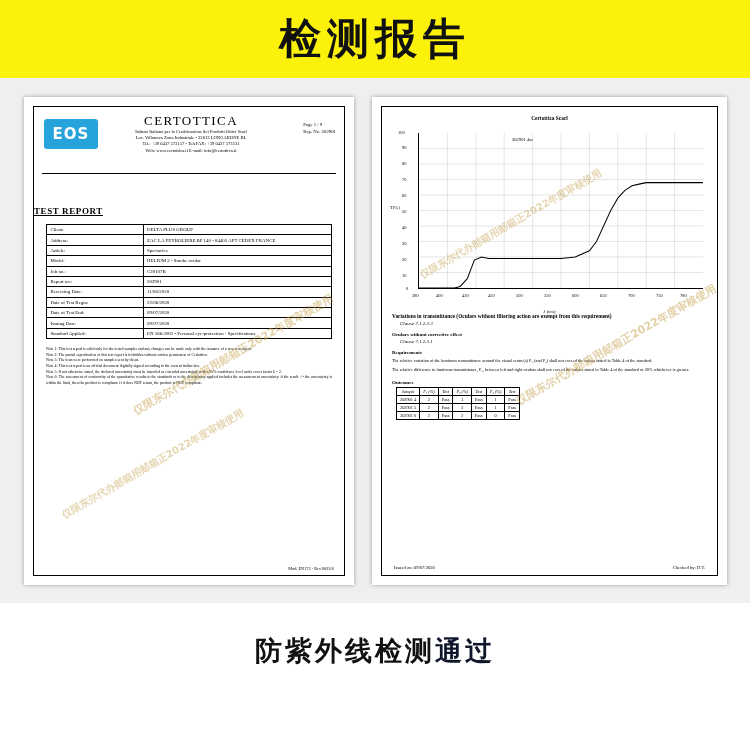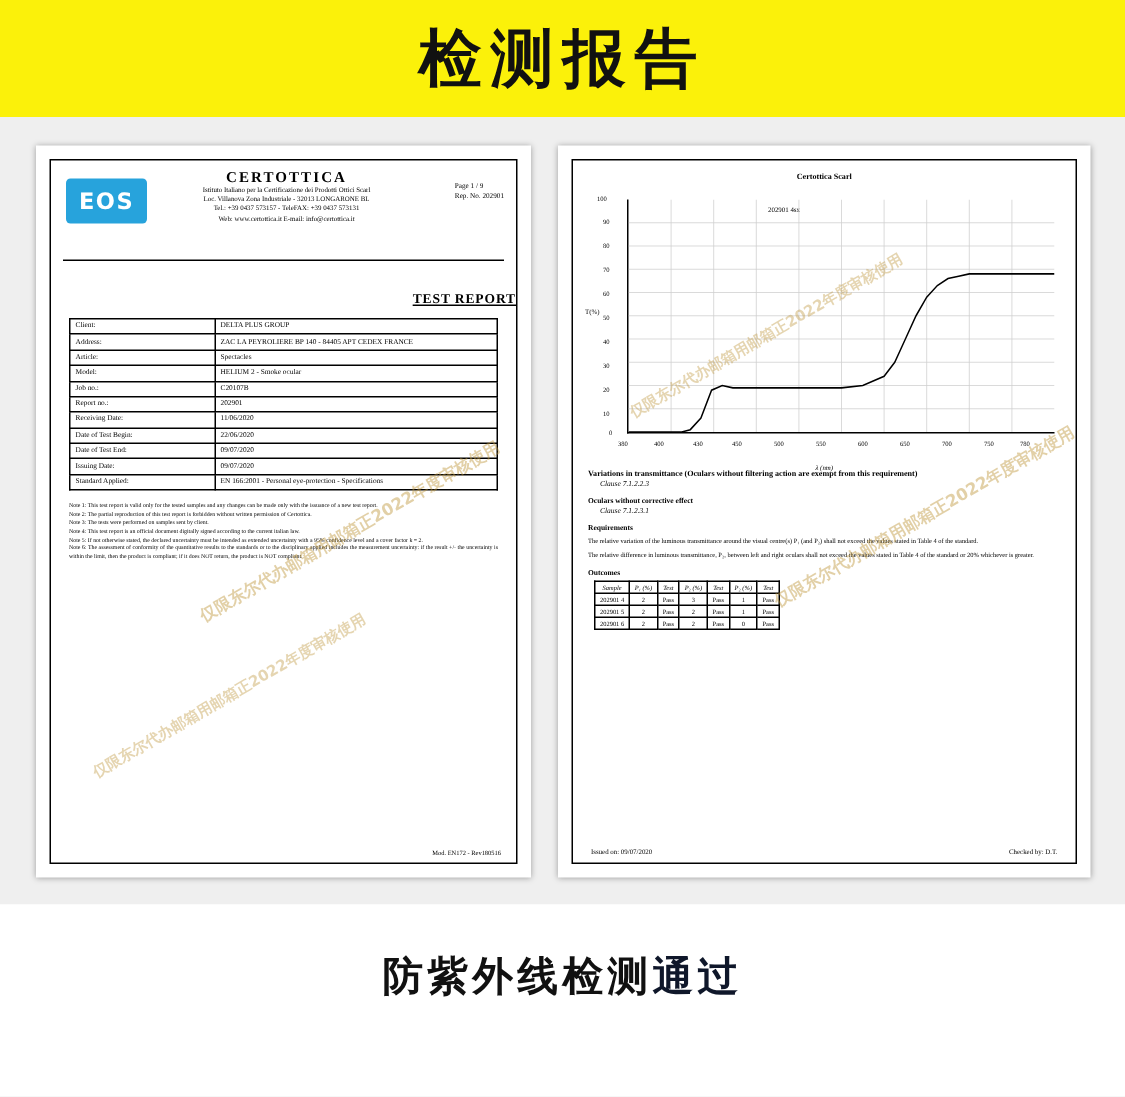--- a/index.html
+++ b/index.html
@@ -49,29 +49,29 @@
   
   .hdr{position:relative;height:58px;margin:6px 8px 0 8px;}
   .logo-box{
     position:absolute;left:2px;top:6px;width:54px;height:30px;
     background:#27a3dc;border-radius:3px;
     display:flex;align-items:center;justify-content:center;
     color:#fff;font-family:"DejaVu Sans",sans-serif;font-weight:bold;font-size:15px;
     letter-spacing:1px;
   }
   .hdr-center{position:absolute;left:62px;top:0;right:58px;text-align:center;}
-  .cert-name{font-size:10px;font-weight:bold;letter-spacing:1.4px;}
+  .cert-name{font-size:13px;font-weight:normal;letter-spacing:1.4px;}
   .hdr-line{font-size:4.6px;line-height:6.2px;color:#000;}
   .hdr-right{position:absolute;right:0;top:8px;text-align:left;font-size:4.8px;line-height:7px;}
 
   .rule{height:1px;background:#000;margin:2px 8px 0 8px;}
 
   .doc-title{
-    text-align:right;font-weight:bold;font-size:9px;letter-spacing:.6px;
-    margin:20px 0 8px 0;text-decoration:underline;
+    text-align:left;font-weight:bold;font-size:9px;letter-spacing:.6px;
+    margin:32px 0 8px 0;text-decoration:underline;
   }
   table.t{border-collapse:collapse;width:92%;margin:0 auto;font-size:4.9px;}
   table.t td{border:1px solid #000;padding:1.2px 3px;height:7px;}
   table.t td.k{width:34%;}
   .notes{margin:8px 12px 0 12px;font-size:3.9px;line-height:5.6px;text-align:justify;}
   .foot{
     position:absolute;left:0;right:10px;bottom:4px;text-align:right;font-size:4.3px;
   }
 
   

